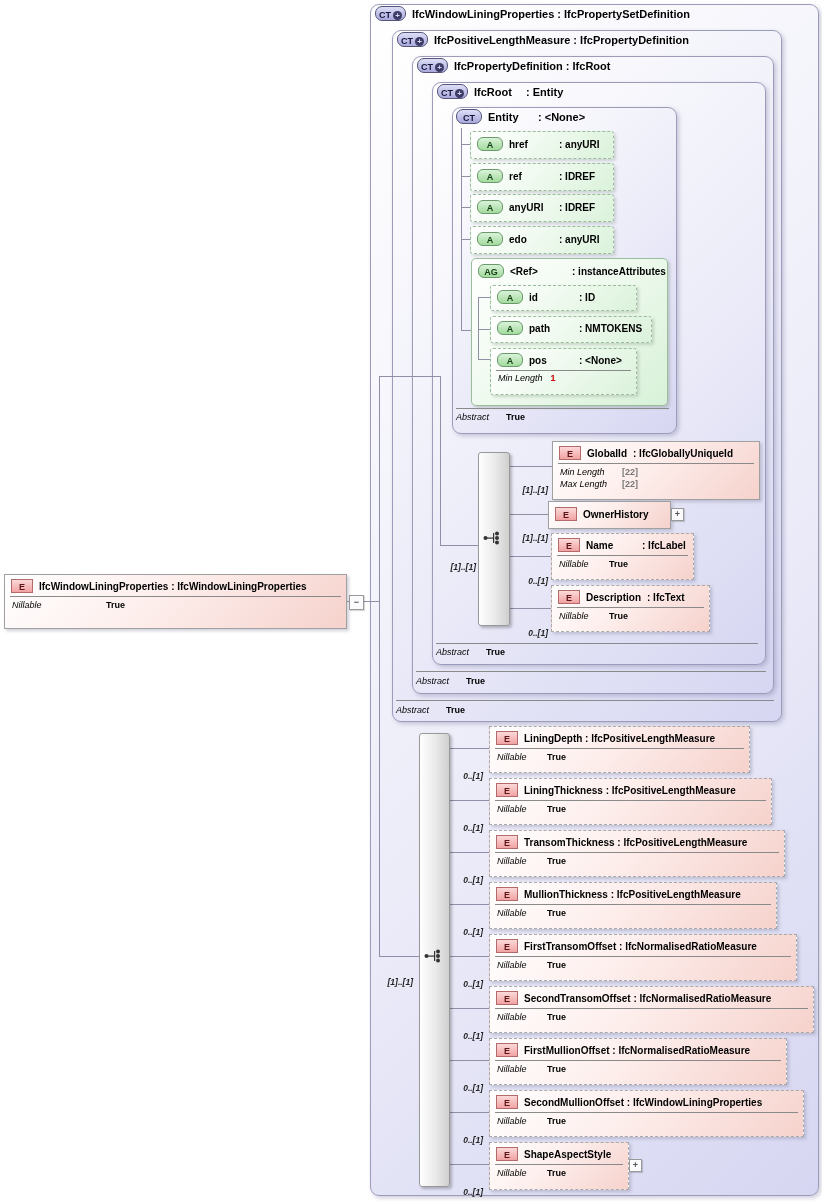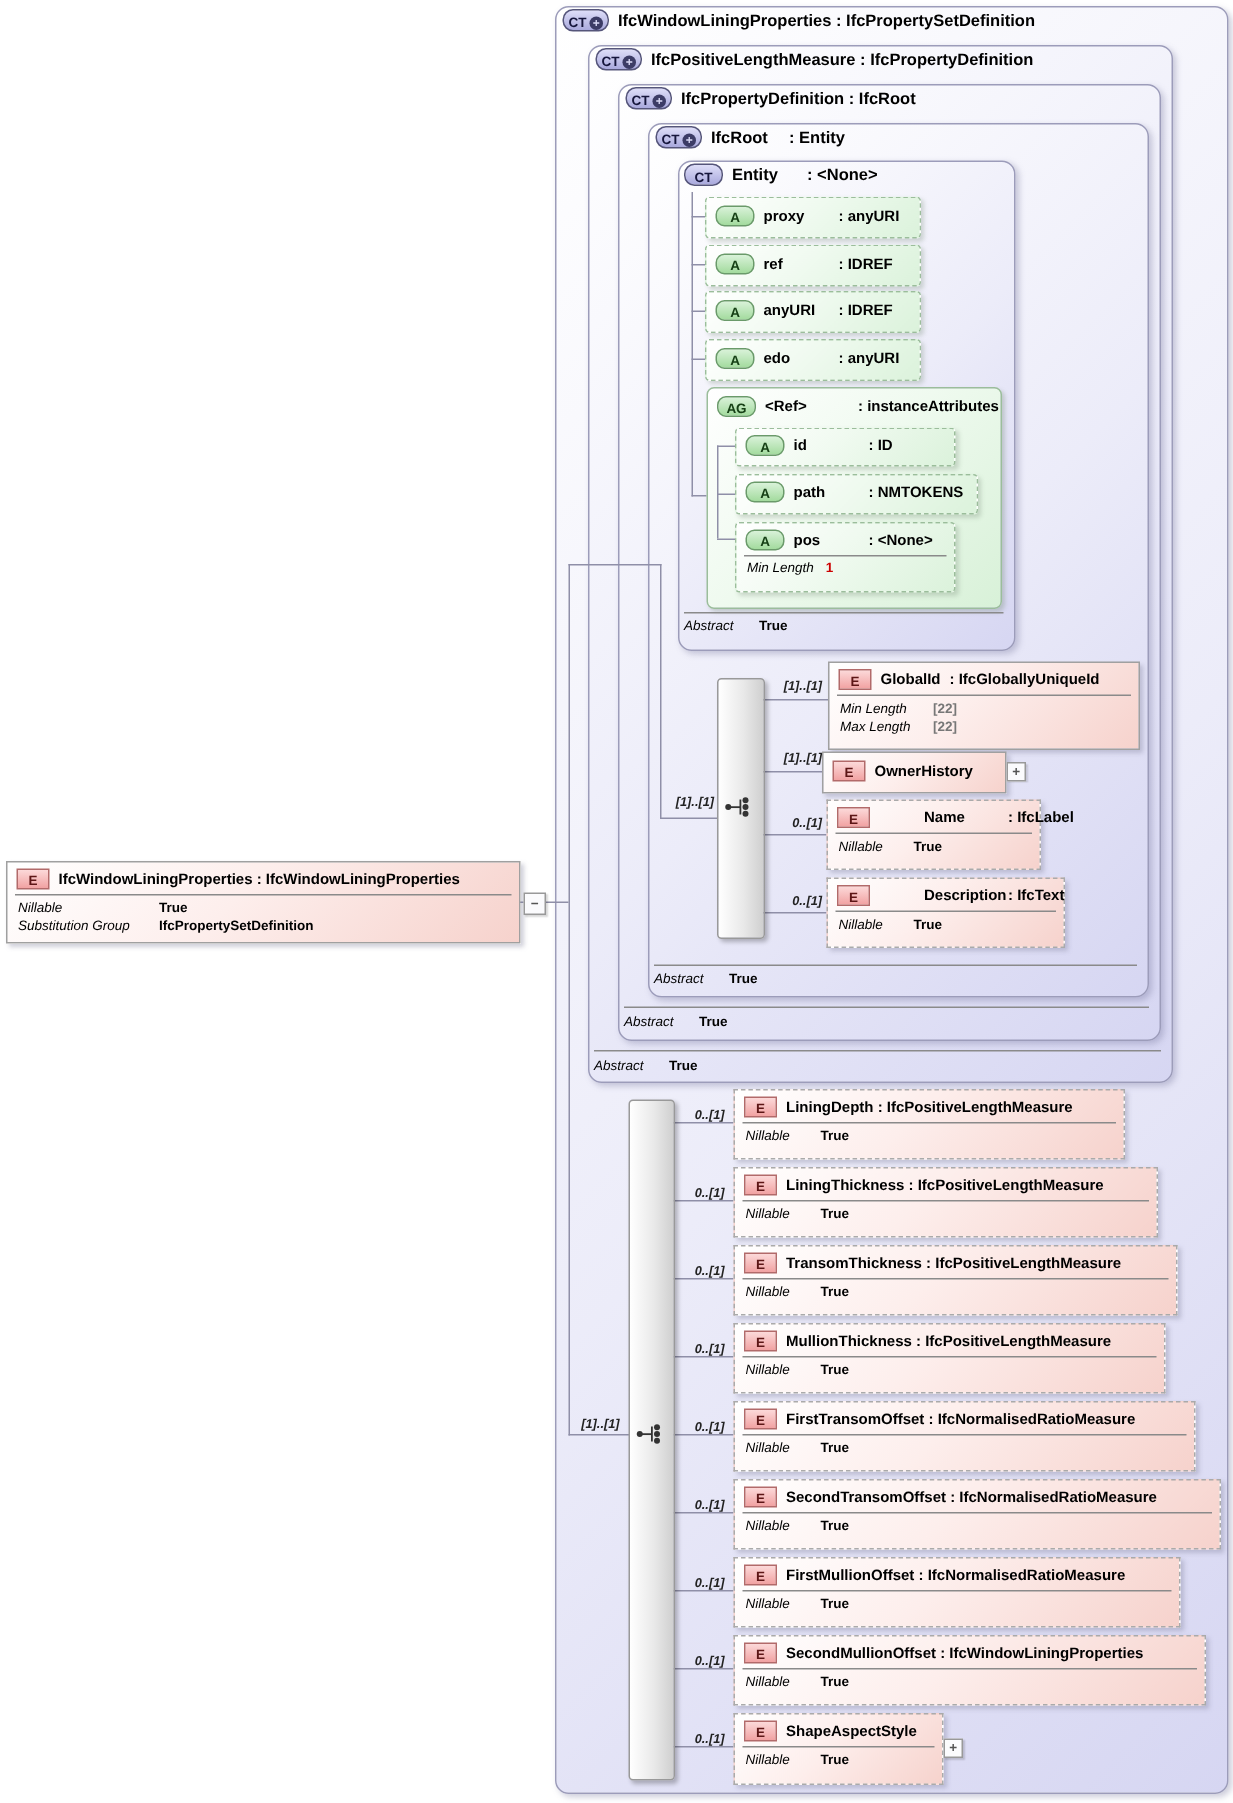--- a/index.html
+++ b/index.html
@@ -24,21 +24,21 @@
   
   .seqbar{position:absolute;border:1px solid #999;border-radius:3px;
           background:linear-gradient(90deg,#ffffff,#e9e9e9 55%,#cfcfcf 100%);
           box-shadow:2px 2px 3px rgba(0,0,0,.25);}
   
   .hdr{position:absolute;display:flex;align-items:center;gap:6px;font-weight:700;
        font-size:11px;color:#000;white-space:nowrap;}
   .ehdr{display:flex;align-items:center;gap:6px;padding:4px 6px 2px;font-weight:700;
         font-size:10px;color:#000;white-space:nowrap;}
   .nm{display:inline-block;}
-  .w44{min-width:44px;} .w50{min-width:50px;margin-left:30px;} .w56{min-width:56px;}
+  .w44{min-width:44px;} .w50{min-width:50px;} .w56{min-width:56px;}
   
   .bdg{display:inline-flex;align-items:flex-end;justify-content:center;font-weight:700;flex:none;}
   .bdg-ct{min-width:18px;height:13px;border:1px solid #55557a;border-radius:7px;padding:0 3px;gap:2px;
           background:linear-gradient(180deg,#dedef8,#a9a9dd);font-size:9px;color:#16163c;}
   .pluscirc{width:9px;height:9px;border-radius:50%;background:#3c3c66;color:#d8d8f4;
             font-size:8px;line-height:9px;text-align:center;font-weight:700;display:inline-block;}
   .bdg-e{width:20px;height:12px;border:1px solid #b26a6a;
          background:linear-gradient(180deg,#fcd9d9,#f1a2a2);font-size:9px;color:#5d1616;}
   .bdg-a{min-width:20px;height:12px;border:1px solid #6a9a6a;border-radius:6px;padding:0 2px;
          background:linear-gradient(180deg,#d9f2d9,#a3db9e);font-size:9px;color:#164016;}
@@ -47,21 +47,21 @@
   .frow{display:flex;align-items:baseline;padding:2px 7px 0;font-size:9px;color:#000;white-space:nowrap;}
   .flab{font-style:italic;margin-right:8px;}
   .lw42{min-width:42px;} .lw54{min-width:54px;} .lw86{min-width:86px;}
   .fval{font-weight:700;}
   .gray{color:#777;} .red{color:#cc0000;}
   .absrow{position:absolute;display:flex;align-items:baseline;font-size:9px;white-space:nowrap;}
   
   .hline{position:absolute;height:1px;background:#8f8fa8;}
   .vline{position:absolute;width:1px;background:#8f8fa8;}
   .card{position:absolute;font-size:8.5px;font-style:italic;font-weight:700;color:#222;
-        white-space:nowrap;text-align:right;width:40px;}
+        white-space:nowrap;text-align:right;width:40px;margin-top:33px;}
   .pm{position:absolute;width:11px;height:11px;border:1px solid #999;background:#fbfbfd;
       font-size:9px;line-height:10px;text-align:center;color:#555;font-weight:700;
       box-shadow:1px 1px 1px rgba(0,0,0,.15);}
 </style>
 </head>
 <body>
 
 <div id="stage">
 
   <div class="ctbox" style="left:370px;top:4px;width:447px;height:1190px;"></div>
@@ -167,21 +167,21 @@
   <div class="card" style="left:443px;top:894px;">0..[1]</div>
   <div class="card" style="left:443px;top:946px;">0..[1]</div>
   <div class="card" style="left:443px;top:998px;">0..[1]</div>
   <div class="card" style="left:443px;top:1050px;">0..[1]</div>
   <div class="card" style="left:443px;top:1102px;">0..[1]</div>
   <div class="card" style="left:443px;top:1154px;">0..[1]</div>
 
   <div class="abox" style="left:470px;top:131px;width:142px;height:26px;">
     <div class="ehdr" style="padding:5px 6px;">
         <span class="bdg bdg-a">A</span>
-        <span class="nm w44">proxy</span>
+        <span class="nm w44">href</span>
         <span>: anyURI</span>
       </div>
   </div>
   <div class="abox" style="left:470px;top:163px;width:142px;height:26px;">
     <div class="ehdr" style="padding:5px 6px;">
         <span class="bdg bdg-a">A</span>
         <span class="nm w44">ref</span>
         <span>: IDREF</span>
       </div>
   </div>
@@ -411,20 +411,16 @@
   <div class="ebox" style="left:4px;top:574px;width:341px;height:53px;">
     <div class="ehdr">
         <span class="bdg bdg-e">E</span>
         <span>IfcWindowLiningProperties : IfcWindowLiningProperties</span>
       </div>
     <div class="sep"></div>
     <div class="frow" style="padding-top:3px;">
         <span class="flab lw86">Nillable</span>
         <span class="fval">True</span>
       </div>
-    <div class="frow">
-        <span class="flab lw86">Substitution Group</span>
-        <span class="fval">IfcPropertySetDefinition</span>
-      </div>
   </div>
   <div class="pm" style="left:349px;top:595px;width:13px;height:13px;line-height:12px;">−</div>
 
 </div>
 
 </body></html>

